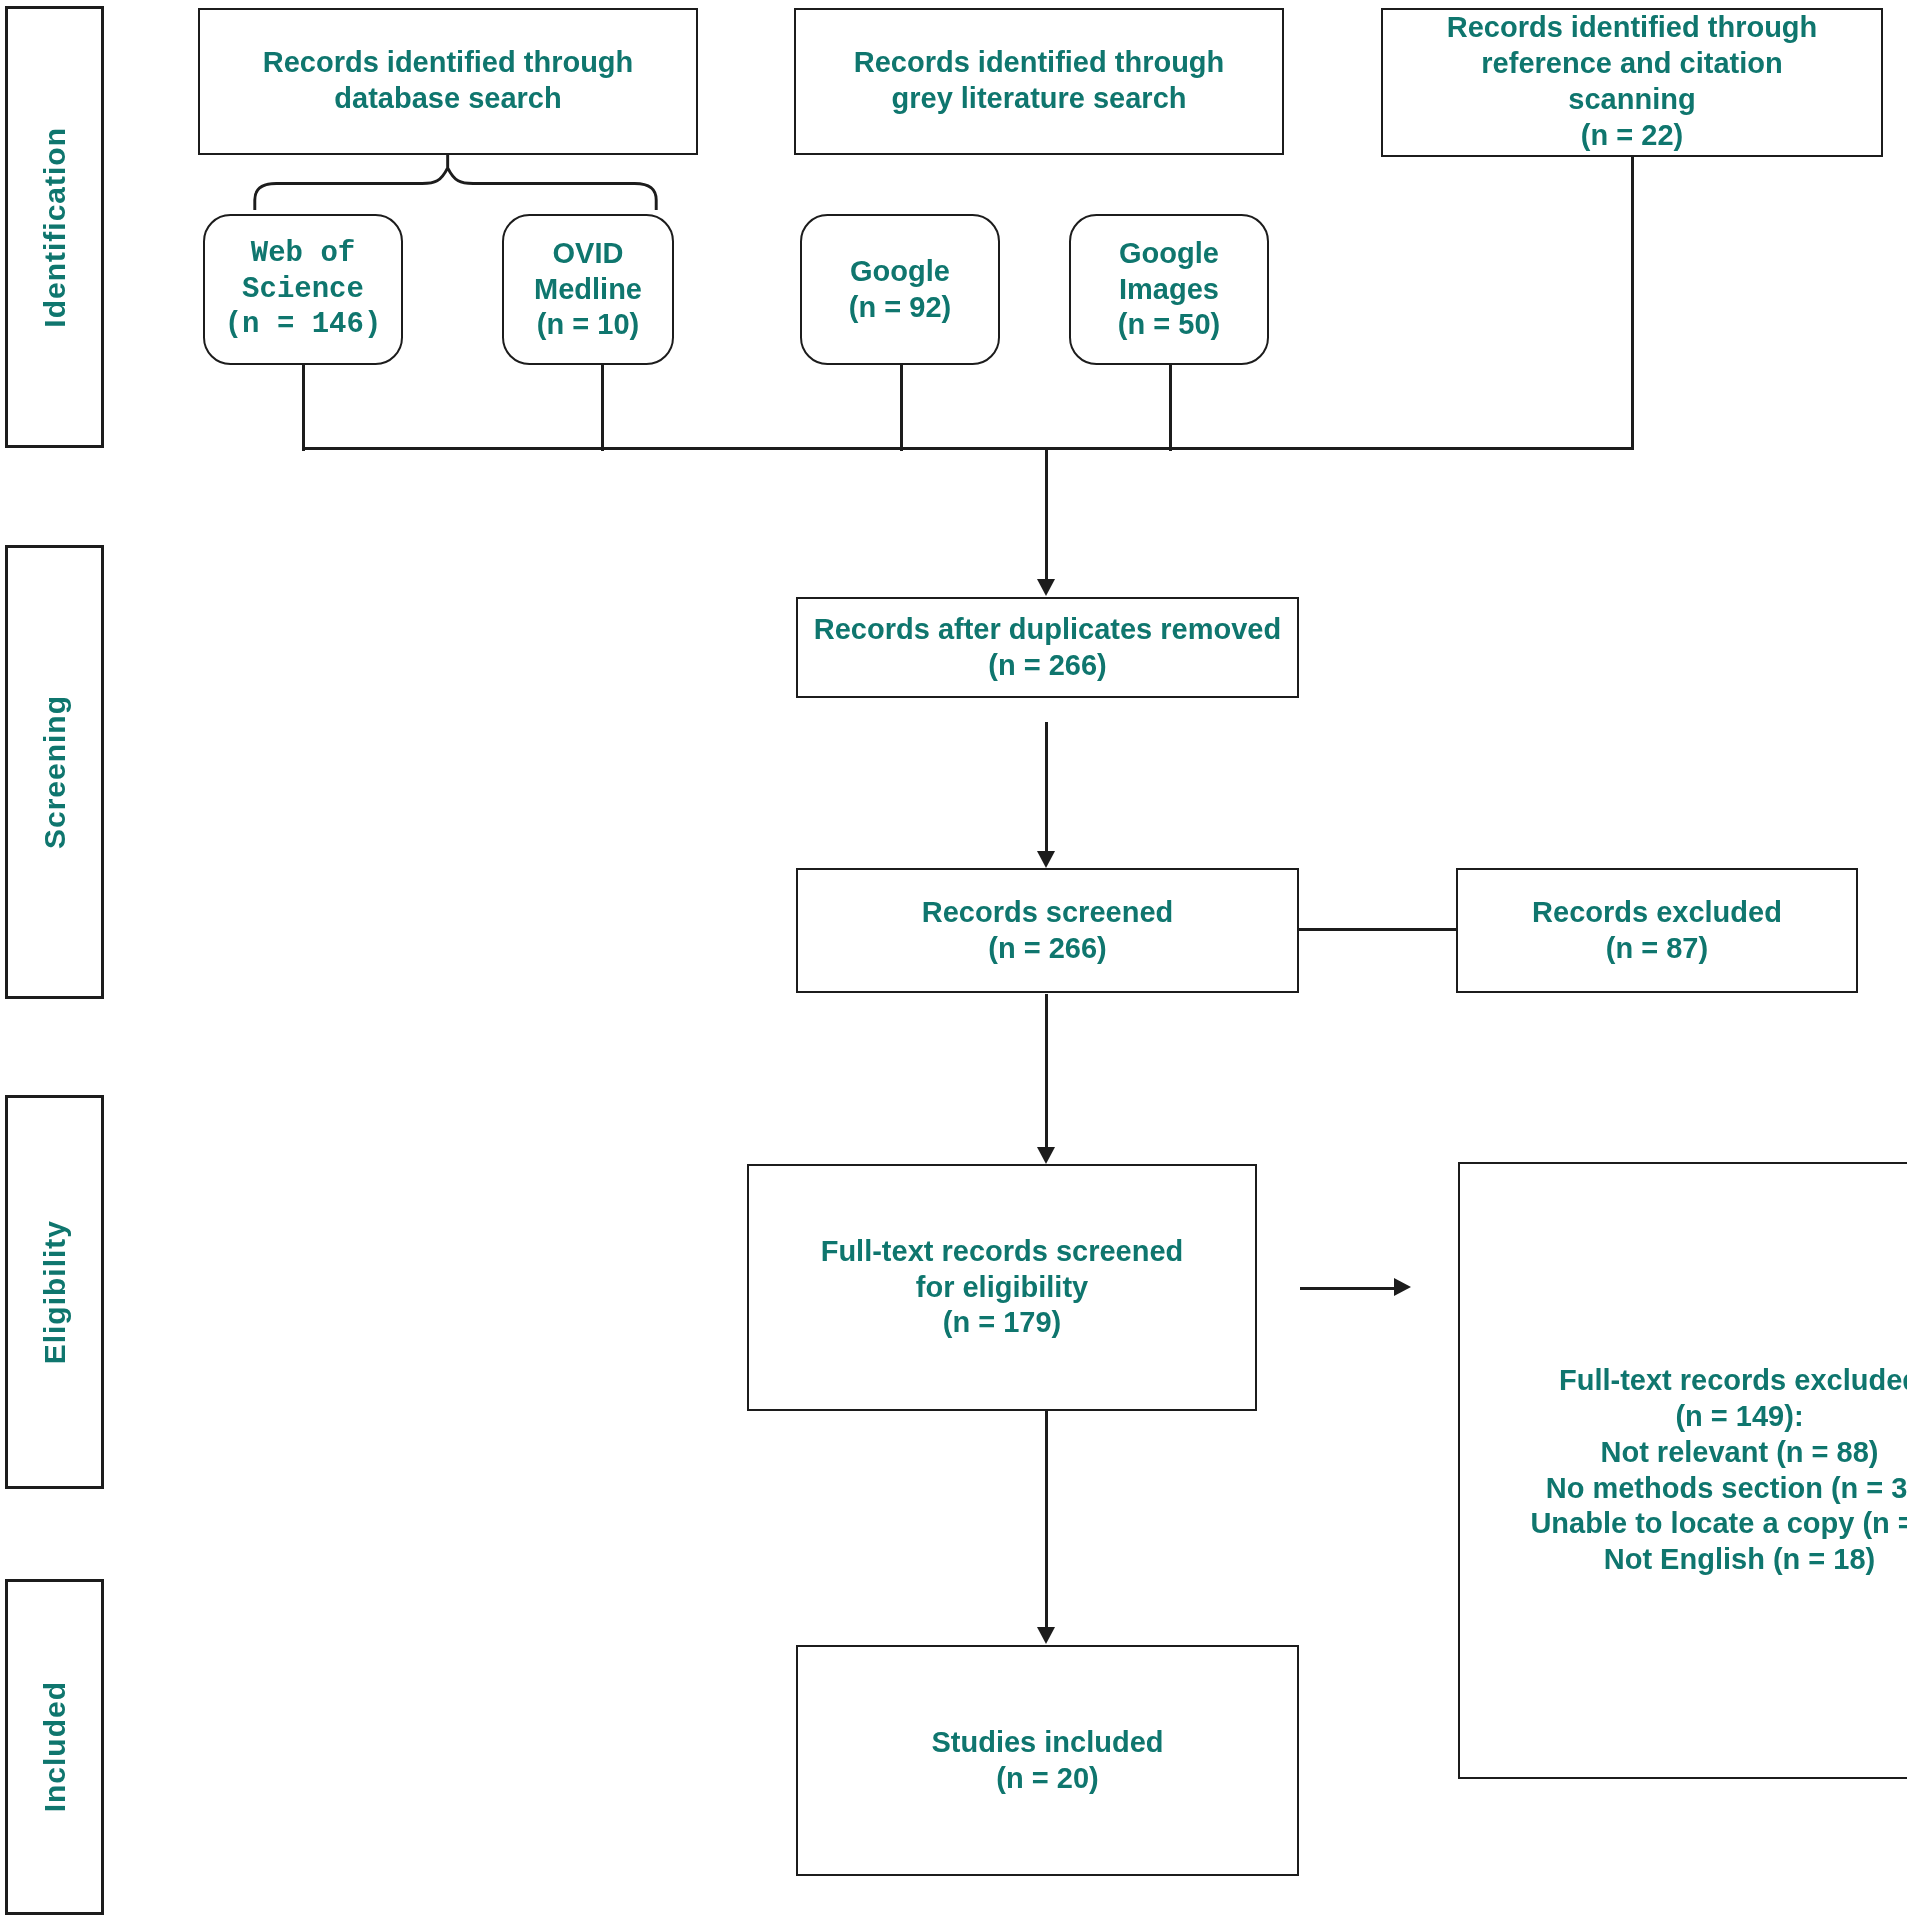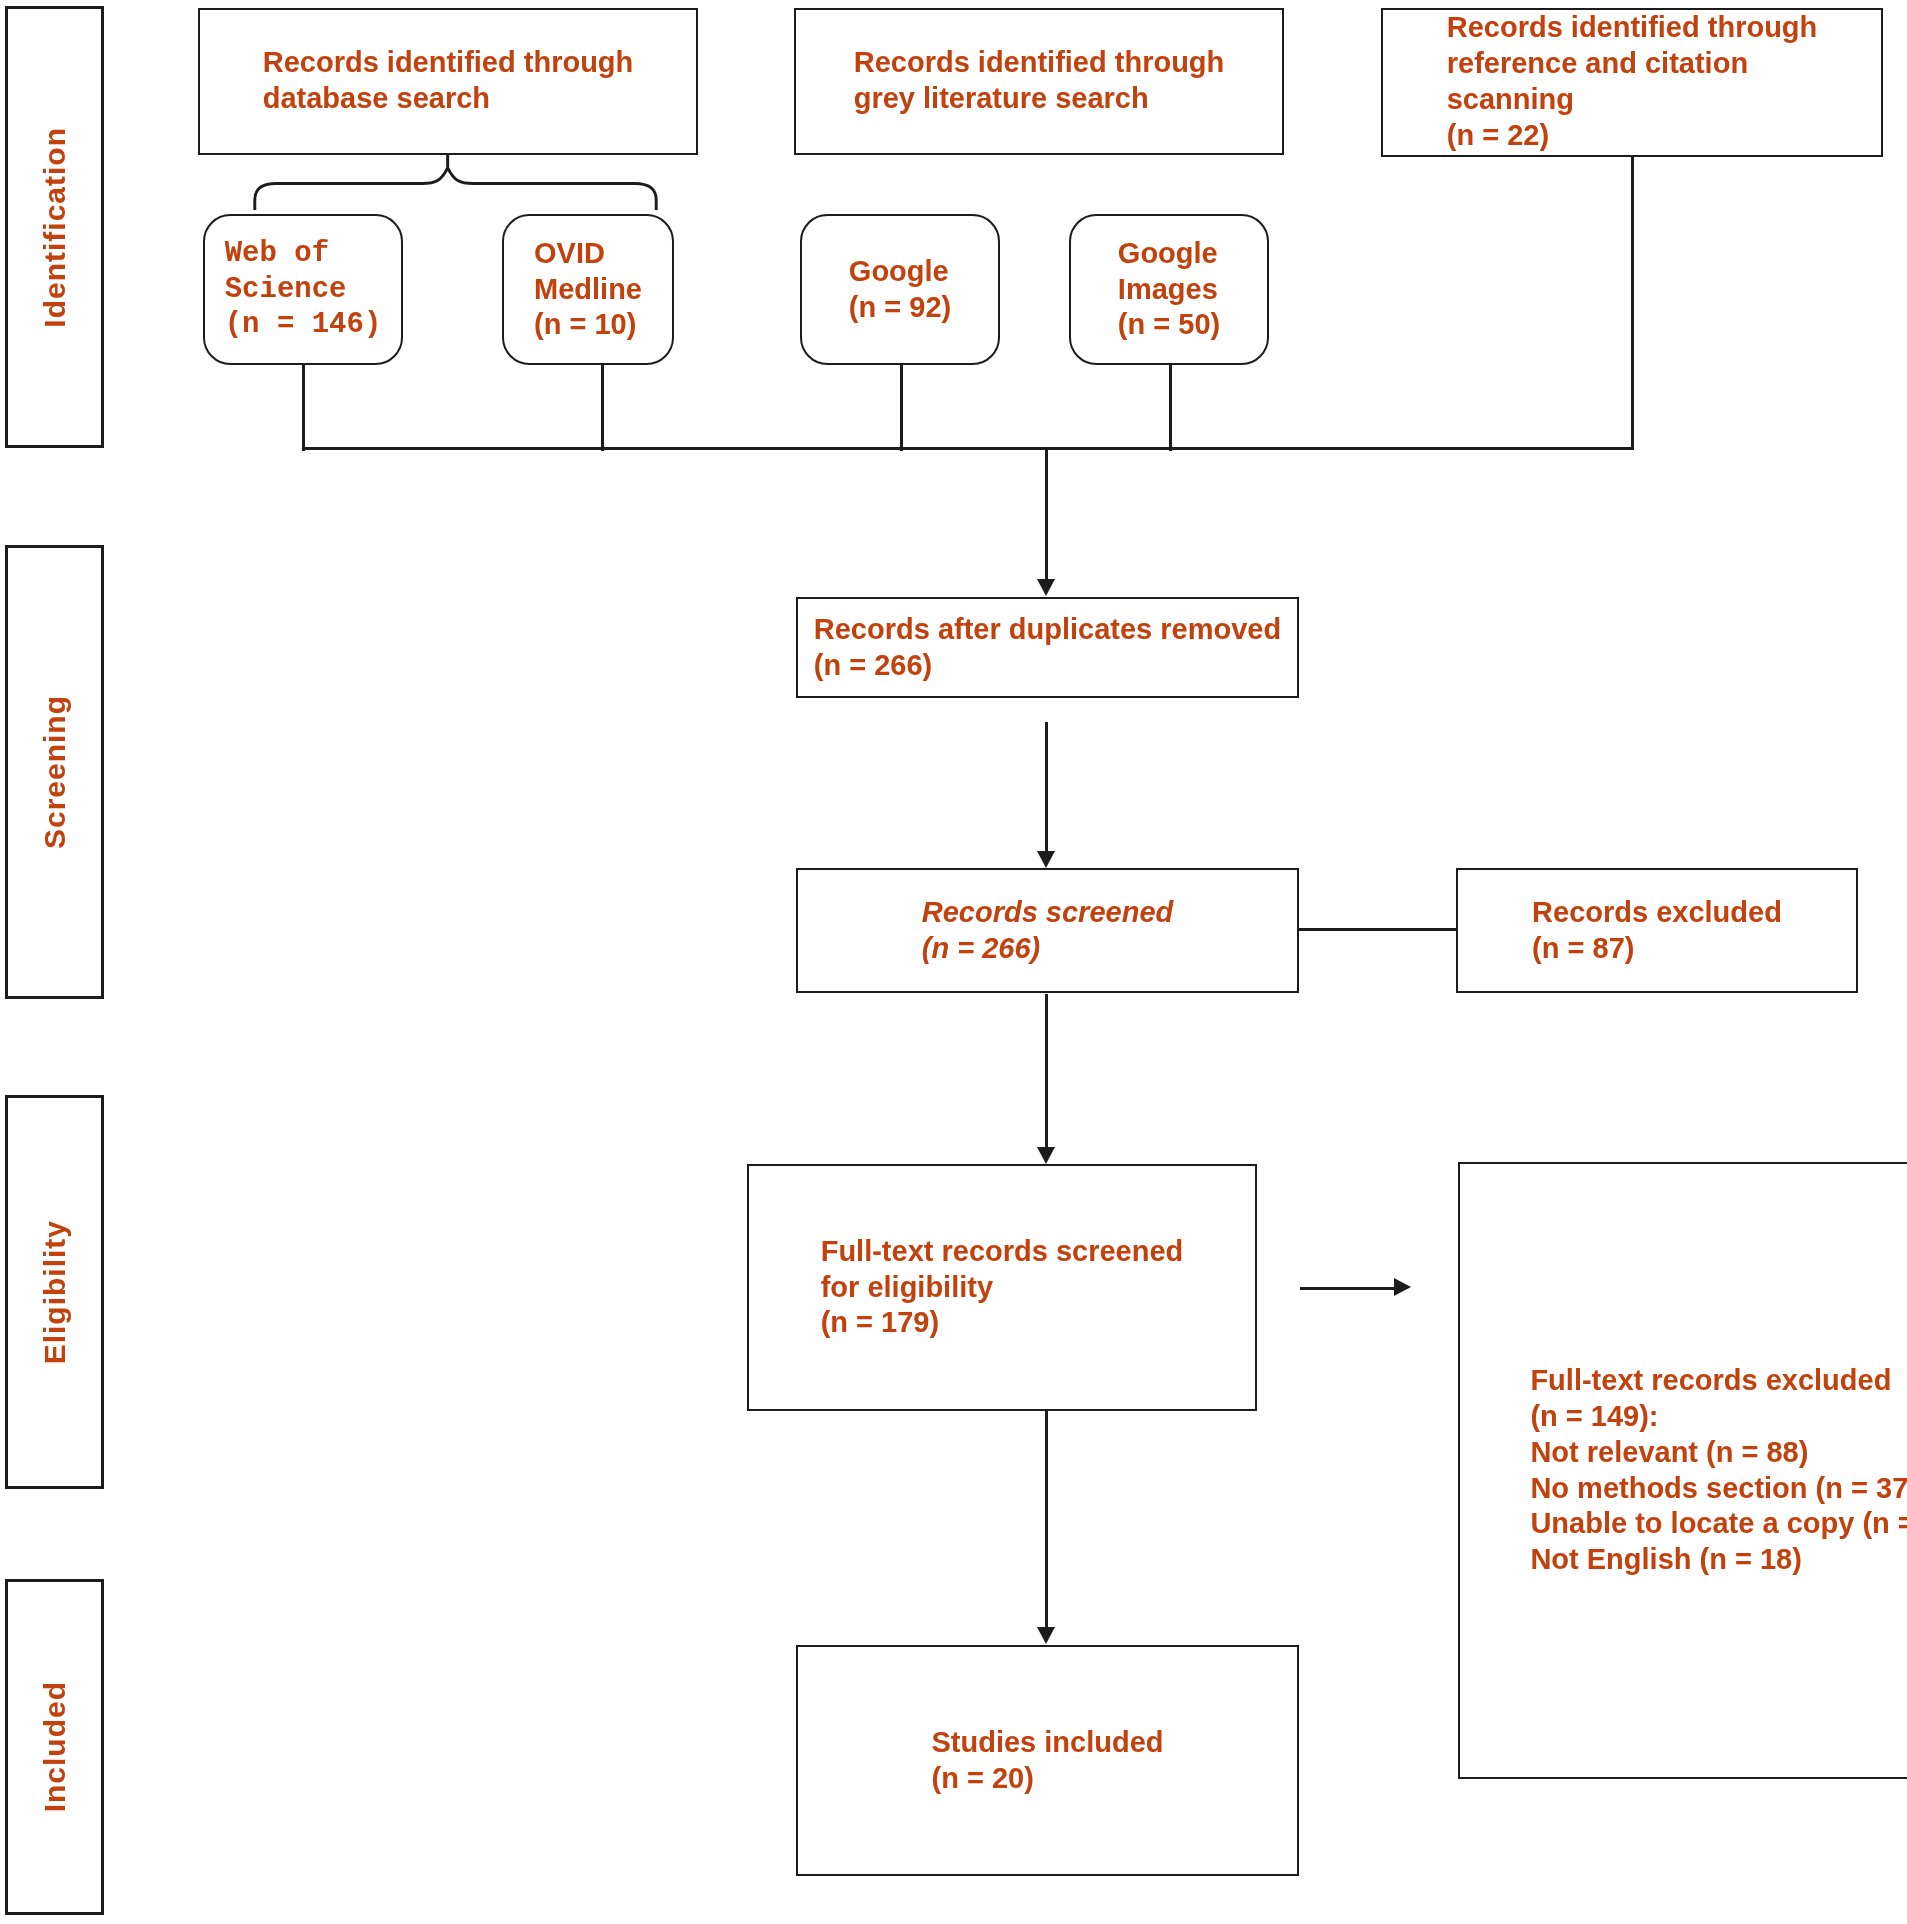--- a/index.html
+++ b/index.html
@@ -17,26 +17,26 @@
     overflow: hidden;
   }
   .box {
     position: absolute;
     box-sizing: border-box;
     border: 2.9px solid #1c1c1c;
     background: #ffffff;
     display: flex;
     align-items: center;
     justify-content: center;
-    text-align: left;
+    text-align: center;
     white-space: pre-line;
     font-weight: 700;
     font-size: 29px;
     line-height: 1.24;
-    color: #c2410c;
+    color: #0f766e;
   }
   .rounded {
     border-radius: 27.4px;
   }
   .sidebar {
     border-width: 3.9px;
   }
   .sidebar .vtext {
     writing-mode: vertical-rl;
     transform: rotate(180deg);
@@ -125,21 +125,21 @@
 
   <div class="vline" style="left:1045px; top:448px; height:132px;"></div>
   <div class="arrow-down" style="left:1037px; top:579px;"></div>
 
   <div class="box" style="left:796px; top:597px; width:503px; height:101px;">Records after duplicates removed
 (n = 266)</div>
 
   <div class="vline" style="left:1045px; top:722px; height:130px;"></div>
   <div class="arrow-down" style="left:1037px; top:851px;"></div>
 
-  <div class="box" style="left:796px; top:868px; width:503px; height:125px;font-style:italic;">Records screened
+  <div class="box" style="left:796px; top:868px; width:503px; height:125px;">Records screened
 (n = 266)</div>
 
   <div class="hline" style="left:1299px; top:928px; width:175px;"></div>
   <div class="arrow-right" style="left:1472px; top:920px;"></div>
   <div class="box" style="left:1456px; top:868px; width:402px; height:125px;">Records excluded
 (n = 87)</div>
 
   <div class="vline" style="left:1045px; top:994px; height:155px;"></div>
   <div class="arrow-down" style="left:1037px; top:1147px;"></div>
 

